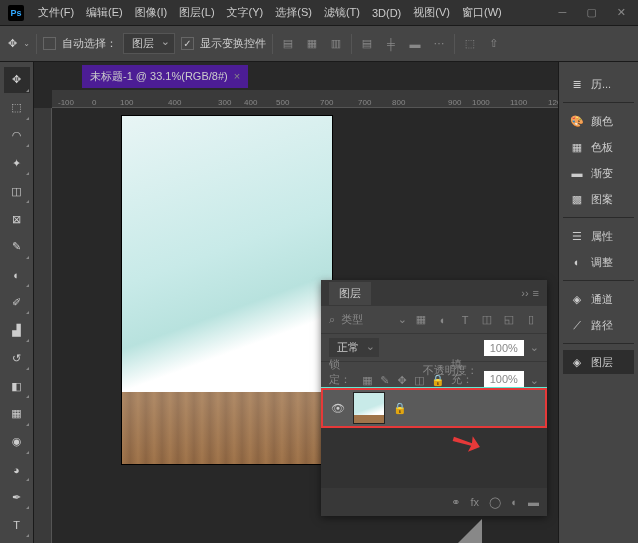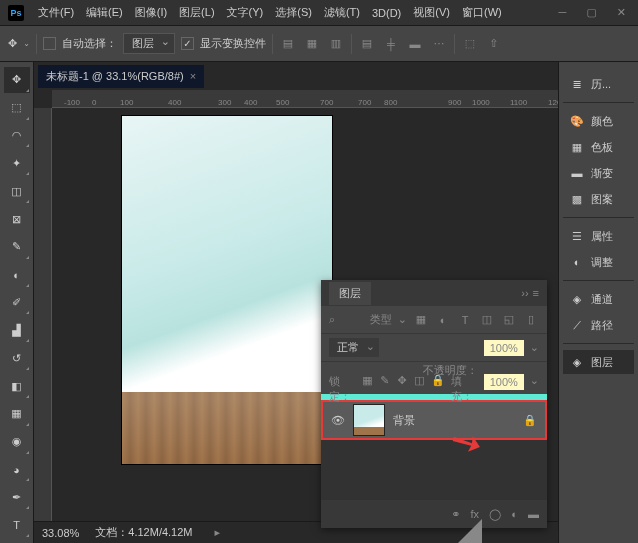--- a/index.html
+++ b/index.html
@@ -17,49 +17,49 @@
 .select-box::after { content: "⌄"; position: absolute; right: 4px; top: 1px; color: #aaa; }
 .options-divider { width: 1px; height: 20px; background: #555; }
 .align-icon { width: 18px; height: 18px; display: flex; align-items: center; justify-content: center; color: #888; cursor: pointer; }
 .main-area { display: flex; height: calc(100% - 62px); }
 .toolbar { width: 34px; background: #454545; border-right: 1px solid #1a1a1a; padding: 4px 0; display: flex; flex-direction: column; align-items: center; }
 .tool { width: 26px; height: 26px; margin: 1px 0; display: flex; align-items: center; justify-content: center; cursor: pointer; color: #ccc; position: relative; }
 .tool.active { background: #2d2d2d; }
 .tool-corner { position: absolute; bottom: 1px; right: 1px; width: 0; height: 0; border-left: 3px solid transparent; border-bottom: 3px solid #888; }
 .canvas-area { flex: 1; background: #282828; display: flex; flex-direction: column; position: relative; }
 .doc-tab { height: 28px; display: flex; align-items: center; padding: 0 4px; }
-.tab { background: #0f172a; padding: 4px 8px; display: flex; align-items: center; gap: 6px; }
+.tab { background: #4c1d95; padding: 4px 8px; display: flex; align-items: center; gap: 6px; margin-left: 44px; }
 .tab-close { cursor: pointer; color: #888; }
 .ruler-container { display: flex; flex: 1; position: relative; }
 .ruler-horiz { height: 18px; background: #3a3a3a; display: flex; align-items: flex-end; position: absolute; top: 0; left: 18px; right: 0; overflow: hidden; border-bottom: 1px solid #555; }
 .ruler-vert { width: 18px; background: #3a3a3a; position: absolute; left: 0; top: 18px; bottom: 0; border-right: 1px solid #555; }
 .ruler-tick { font-size: 8px; color: #888; position: absolute; }
 .canvas-wrap { position: absolute; left: 18px; top: 18px; right: 0; bottom: 22px; overflow: hidden; background: #282828; }
 .canvas { position: absolute; left: 70px; top: 8px; width: 210px; height: 348px; background: linear-gradient(160deg, #e8f5f5 0%, #c8eae8 40%, #b8e2de 55%, #fff 65%, #fff 78%); box-shadow: 0 0 0 1px #000; }
 .floor { position: absolute; bottom: 0; left: 0; right: 0; height: 72px; background: repeating-linear-gradient(90deg, #a0744a 0px, #8b6340 8px, #a0744a 16px); }
 .floor::before { content: ""; position: absolute; inset: 0; background: linear-gradient(0deg, transparent, rgba(255,255,255,0.15) 90%); }
 .status-bar { height: 22px; background: #282828; display: flex; align-items: center; padding: 0 8px; gap: 16px; border-top: 1px solid #1a1a1a; position: absolute; bottom: 0; left: 0; right: 0; }
 .right-panels { width: 80px; background: #454545; border-left: 1px solid #1a1a1a; padding: 8px 4px; }
 .panel-tab { display: flex; align-items: center; gap: 6px; padding: 4px 6px; margin: 2px 0; cursor: pointer; }
 .panel-tab.active { background: #2d2d2d; }
 .panel-icon { width: 16px; height: 16px; display: flex; align-items: center; justify-content: center; }
 .panel-divider { height: 1px; background: #2a2a2a; margin: 6px 0; }
 .layers-panel { position: absolute; left: 321px; top: 280px; width: 226px; background: #454545; box-shadow: 0 2px 8px rgba(0,0,0,0.5); }
 .panel-header { height: 26px; display: flex; align-items: center; padding: 0 8px; background: #383838; }
 .panel-header-title { background: #454545; padding: 4px 10px; }
 .panel-header-controls { margin-left: auto; display: flex; gap: 4px; color: #888; }
 .layers-filter { height: 28px; display: flex; align-items: center; padding: 0 8px; gap: 6px; border-bottom: 1px solid #383838; }
-.filter-search { flex: 1; color: #888; text-align: right; }
+.filter-search { flex: 1; color: #888; }
 .filter-icon { width: 16px; height: 16px; color: #888; display: flex; align-items: center; justify-content: center; cursor: pointer; }
 .layers-blend { height: 28px; display: flex; align-items: center; padding: 0 8px; gap: 6px; border-bottom: 1px solid #383838; }
 .blend-select { background: #3a3a3a; padding: 2px 20px 2px 8px; position: relative; }
 .blend-select::after { content: "⌄"; position: absolute; right: 4px; color: #888; }
 .opacity-label { margin-left: auto; color: #888; margin-top: 45px; }
-.opacity-val { background: #fef9c3; padding: 2px 6px; color: #888; }
-.lock-row { height: 26px; display: flex; align-items: flex-start; padding: 0 8px; gap: 6px; color: #888; border-bottom: 6px solid #5eead4; margin-top: 12px; }
+.opacity-val { background: #ffffff; padding: 2px 6px; color: #888; }
+.lock-row { height: 26px; display: flex; align-items: flex-end; padding: 0 8px; gap: 6px; color: #888; border-bottom: 1px solid #5eead4; }
 .lock-icon { width: 14px; display: flex; justify-content: center; }
 .layer-list { background: #3a3a3a; }
 .layer-row { height: 40px; display: flex; align-items: center; padding: 0 8px; gap: 8px; background: #5a5a5a; border: 2px solid #e63939; }
 .layer-vis { width: 14px; color: #ccc; }
 .layer-thumb { width: 32px; height: 32px; background: linear-gradient(160deg, #c8eae8 50%, #fff 70%); border: 1px solid #222; position: relative; }
 .layer-thumb::after { content: ""; position: absolute; bottom: 0; left: 0; right: 0; height: 8px; background: #a0744a; }
 .layer-name { flex: 1; }
 .layer-lock { color: #aaa; }
 .layer-pad { height: 60px; background: #323232; }
 .arrow-annotation { position: absolute; left: 450px; top: 420px; color: #e63939; font-size: 38px; transform: rotate(-28deg); pointer-events: none; z-index: 100; }
@@ -134,45 +134,40 @@
 
   <div class="canvas-area">
     <div class="doc-tab">
       <div class="tab">
         <span>未标题-1 @ 33.1%(RGB/8#)</span>
         <span class="tab-close">×</span>
       </div>
     </div>
     <div class="ruler-container">
       <div class="ruler-horiz">
-        <span class="ruler-tick" style="left:12px">-100</span>
+        <span class="ruler-tick" style="left:6px">-100</span>
         <span class="ruler-tick" style="left:40px">0</span>
         <span class="ruler-tick" style="left:68px">100</span>
         <span class="ruler-tick" style="left:116px">400</span>
         <span class="ruler-tick" style="left:166px">300</span>
         <span class="ruler-tick" style="left:192px">400</span>
         <span class="ruler-tick" style="left:224px">500</span>
         <span class="ruler-tick" style="left:268px">700</span>
         <span class="ruler-tick" style="left:306px">700</span>
-        <span class="ruler-tick" style="left:332px">800</span>
+        <span class="ruler-tick" style="left:340px">800</span>
         <span class="ruler-tick" style="left:396px">900</span>
         <span class="ruler-tick" style="left:420px">1000</span>
         <span class="ruler-tick" style="left:458px">1100</span>
         <span class="ruler-tick" style="left:496px">1200</span>
       </div>
       <div class="ruler-vert"></div>
       <div class="canvas-wrap">
         <div class="canvas">
           <div class="floor"></div>
         </div>
-      </div>
-      <div class="status-bar">
-        <span>33.08%</span>
-        <span><span>文档：</span><span>4.12M/4.12M</span></span>
-        <span style="margin-left:6px;color:#888">▸</span>
       </div>
       <div class="corner-fold"></div>
     </div>
   </div>
 
   <div class="right-panels">
     <div class="panel-tab">
         <span class="panel-icon">≣</span>
         <span>历...</span>
       </div>
@@ -252,21 +247,20 @@
     <span class="lock-icon">◫</span>
     <span class="lock-icon">🔒</span>
     <span style="margin-left:auto">填充：</span>
     <span class="opacity-val">100%</span>
     <span>⌄</span>
   </div>
   <div class="layer-list">
     <div class="layer-row">
       <span class="layer-vis">👁</span>
       <div class="layer-thumb"></div>
-      <span class="layer-name">背景</span>
       <span class="layer-lock">🔒</span>
     </div>
     <div class="layer-pad"></div>
   </div>
   <div class="panel-footer">
     <span>⚭</span>
     <span>fx</span>
     <span>◯</span>
     <span>◐</span>
     <span>▬</span>

